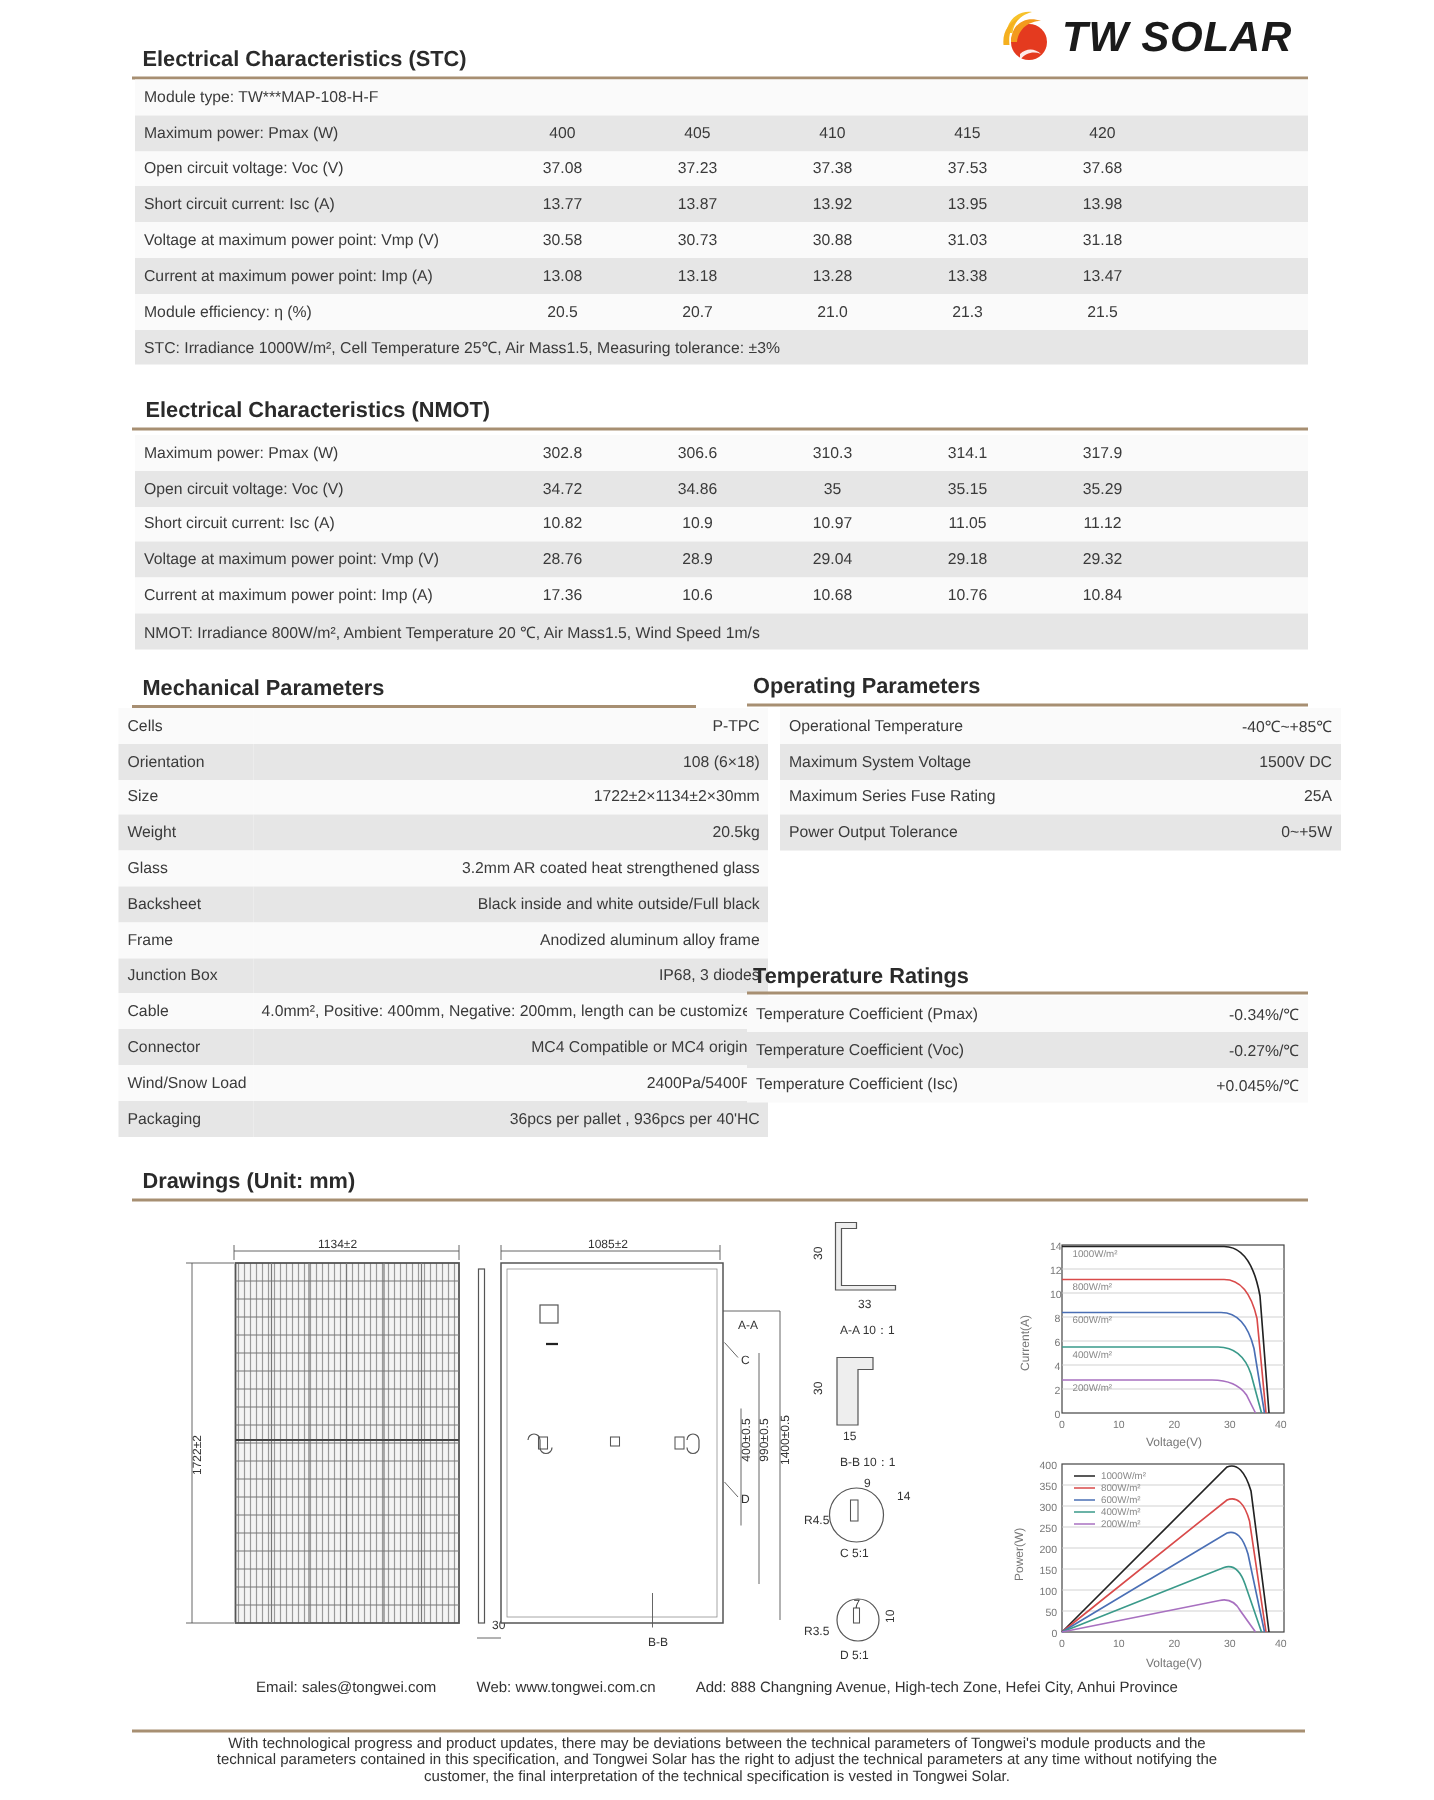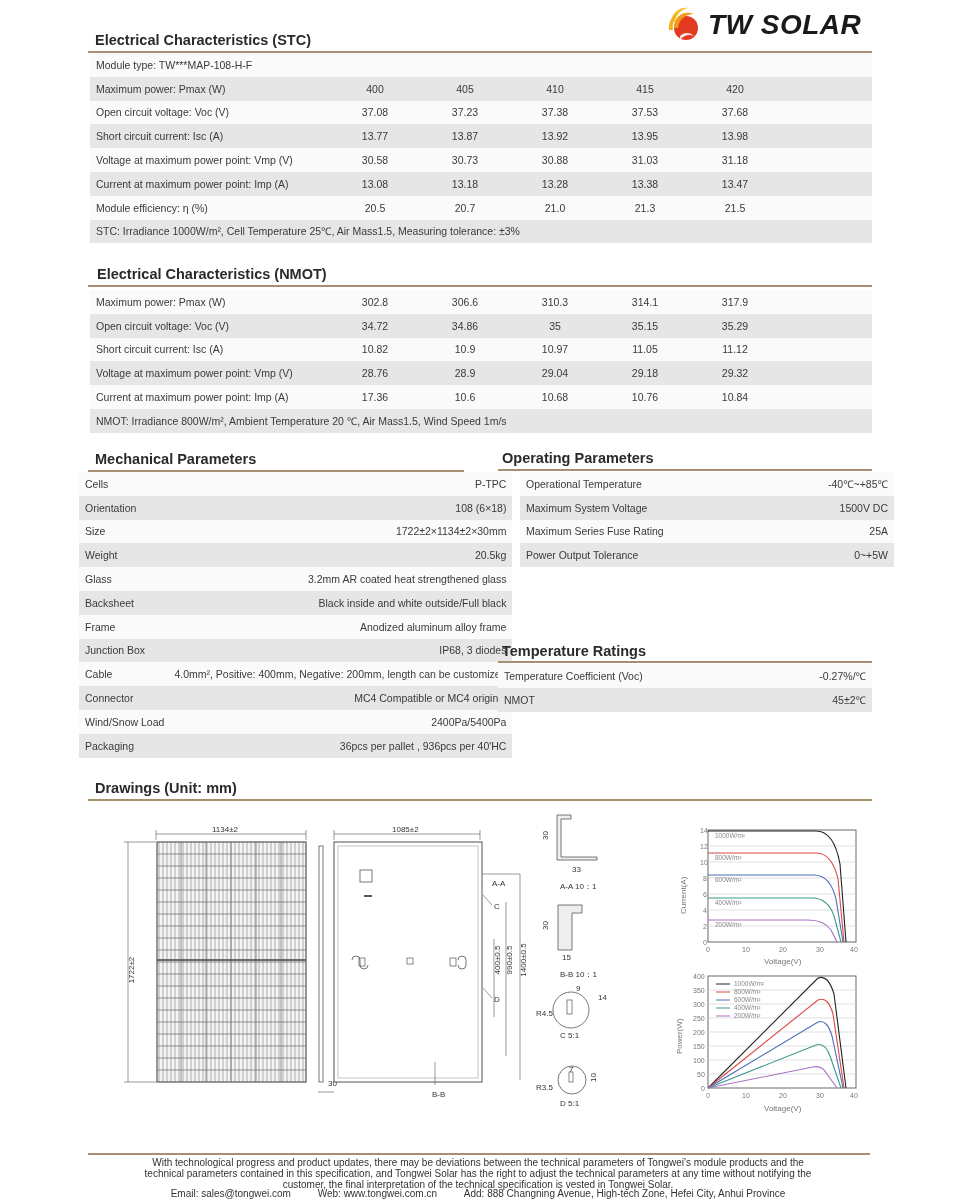--- a/index.html
+++ b/index.html
@@ -18,21 +18,21 @@
   table.spec tr:nth-child(even) td { background: #e6e6e6; }
   table.spec tr:nth-child(odd) td { background: #fafafa; }
   table.spec td.num { text-align: center; }
   table.spec td.val { text-align: right; padding-right: 6px; }
   table.spec td.lbl { padding-left: 6px; }
 
   .drawings { position: absolute; left: 90px; top: 810px; width: 782px; height: 320px; }
   .chart-box { position: absolute; }
   .chart-box svg text { font-family: "Liberation Sans", sans-serif; }
 
-  .footer-contact { position: absolute; top: 1188px; left: 0; width: 956px; text-align: center; font-size: 10px; color: #333; }
+  .footer-contact { position: absolute; top: 1120px; left: 0; width: 956px; text-align: center; font-size: 10px; color: #333; }
   .footer-contact span { margin: 0 12px; }
   .footer-rule { position: absolute; left: 88px; top: 1153px; width: 782px; height: 2px; background: #a78f72; }
   .footer-note { position: absolute; top: 1157px; left: 140px; width: 676px; text-align: center; font-size: 10px; line-height: 11px; color: #333; }
 </style>
 </head>
 <body>
 
 <div class="logo">
   <svg width="36" height="38" viewBox="0 0 36 38">
     <circle cx="20" cy="22" r="12" fill="#e43a1f"></circle>
@@ -275,27 +275,31 @@
   </table>
 
 <div class="section-title" style="left:497px;top:643px;">Temperature Ratings</div>
 <div class="rule" style="left:498px;top:661px;width:374px;"></div>
 <table class="spec" style="left:498px;top:664px;width:374px;">
   <colgroup>
       <col style="width:200px">
       <col>
     </colgroup>
   <tbody>
+      <tr>
+        <td class="lbl">Temperature Coefficient (Pmax)</td>
+        <td class="val">-0.34%/℃</td>
+      </tr>
   <tr>
         <td class="lbl">Temperature Coefficient (Voc)</td>
         <td class="val">-0.27%/℃</td>
       </tr>
   <tr>
-        <td class="lbl">NMOT</td>
-        <td class="val">45±2℃</td>
+        <td class="lbl">Temperature Coefficient (Isc)</td>
+        <td class="val">+0.045%/℃</td>
       </tr>
 </tbody>
   </table>
 
 <div class="section-title" style="left:90px;top:780px;text-align:right;">Drawings (Unit: mm)</div>
 <div class="rule" style="left:88px;top:799px;width:784px;"></div>
 
 <div class="drawings">
   <svg width="782" height="320" viewBox="0 0 782 320" style="position:absolute;left:0;top:0;">
     <defs>

